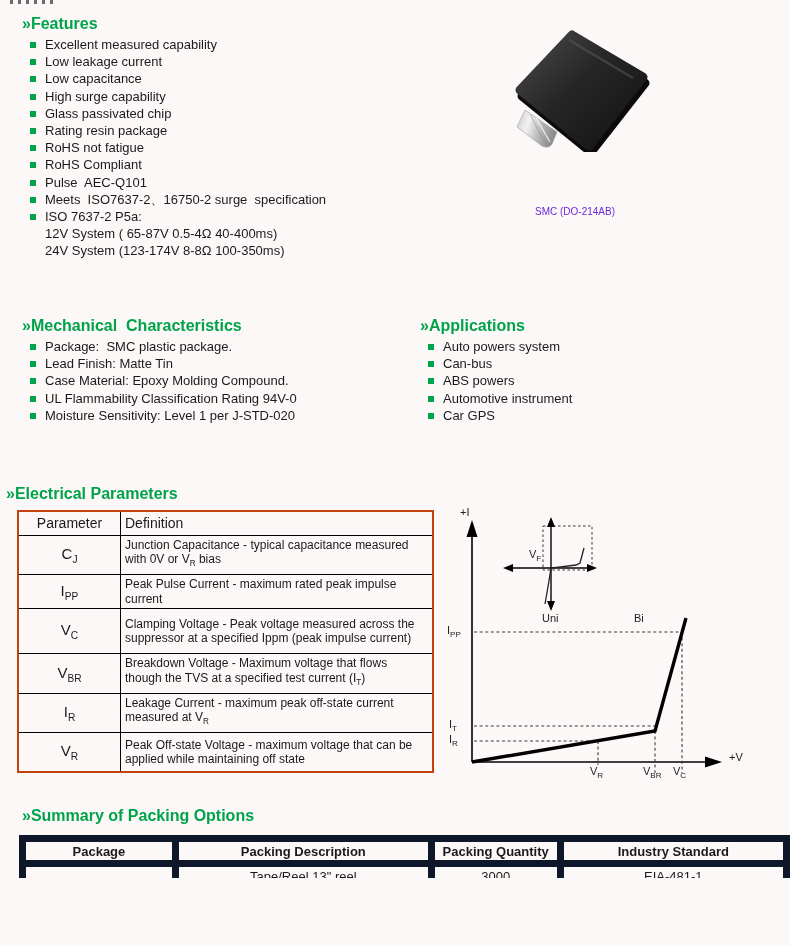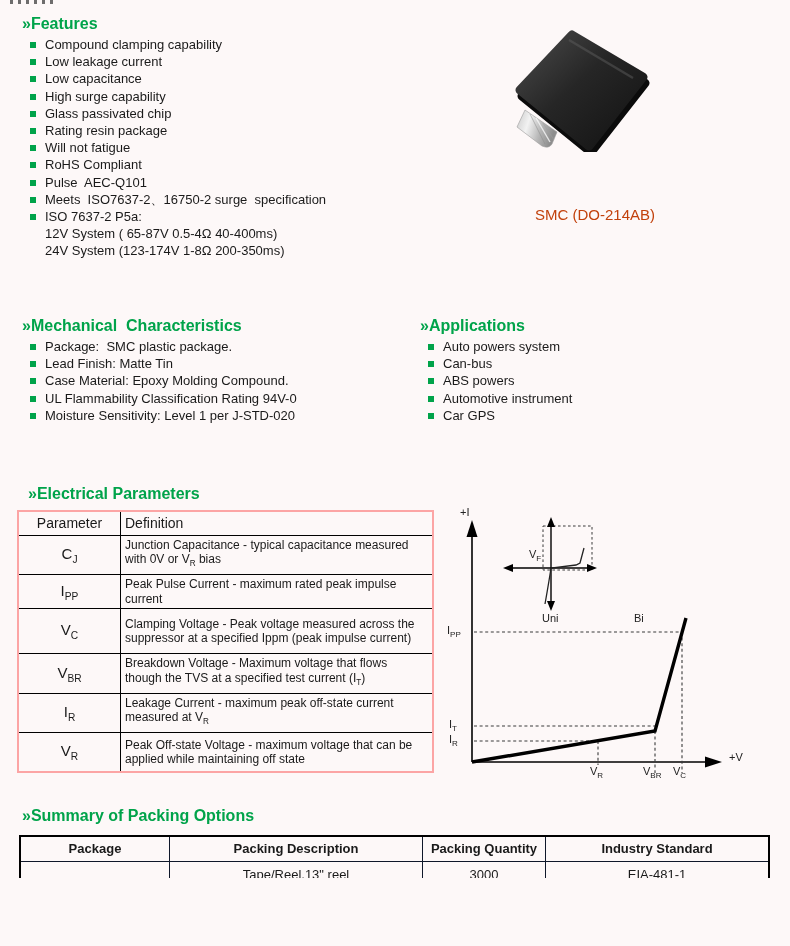--- a/index.html
+++ b/index.html
@@ -8,67 +8,67 @@
 
   .heading{position:absolute;font-size:16px;font-weight:bold;color:#00a34a;white-space:pre;}
 
   .blist{position:absolute;list-style:none;margin:0;padding:0;}
   .blist li{position:relative;padding-left:23px;font-size:13px;line-height:17.2px;height:17.2px;white-space:pre;}
   .blist .bullet{position:absolute;left:8px;top:6px;width:6px;height:6px;background:#00a34a;display:inline-block;}
 
   .remnant{position:absolute;left:10px;top:0;width:46px;height:4px;opacity:.8;
            background:repeating-linear-gradient(90deg,#4a4a4a 0 3px,transparent 3px 8px);}
 
-  .caption{position:absolute;font-size:15px;color:#c2410c;white-space:pre;}
+  .caption{position:absolute;font-size:10px;color:#6d28d9;white-space:pre;}
 
   
   .etable{position:absolute;left:17px;top:510px;border-collapse:collapse;table-layout:fixed;background:transparent;}
   .etable td{border:1px solid #000;vertical-align:middle;overflow:hidden;}
-  .etable{border:2px solid #fca5a5;}
+  .etable{border:2px solid #c2410c;}
   .etable .param{width:99px;text-align:center;font-size:15px;}
   .etable .def{width:294px;font-size:12px;line-height:14.6px;padding:2px 13px 2px 4px;}
   .etable .hdr-param{text-align:center;font-size:14px;}
   .etable .hdr-def{font-size:14px;padding-left:4px;}
   sub{font-size:.68em;}
 
   
   .ptable{position:absolute;left:19px;top:835px;border-collapse:collapse;table-layout:fixed;}
   .ptable{border:2px solid #000;}
-  .ptable td{border:1px solid #0f172a;text-align:center;font-size:13px;vertical-align:middle;white-space:pre;}
+  .ptable td{border:7px solid #0f172a;text-align:center;font-size:13px;vertical-align:middle;white-space:pre;}
   .ptable .hdr{font-weight:bold;}
 
   
   .diagram{position:absolute;left:440px;top:495px;width:350px;height:300px;}
   .dlabel{position:absolute;font-size:11px;color:#222;white-space:pre;}
   .dlabel sub{font-size:8px;}
 
   .chip-svg{position:absolute;left:505px;top:30px;}
 </style>
 </head>
 <body>
 
 <div class="page">
 
   <div class="remnant"></div>
 
   <div class="heading" style="left:22px;top:15px;"><span>»</span><span>Features</span></div>
   <ul class="blist" style="left:22px;top:36px;">
-    <li><span class="bullet"></span><span>Compound clamping capability</span></li>
+    <li><span class="bullet"></span><span>Excellent measured capability</span></li>
     <li><span class="bullet"></span><span>Low leakage current</span></li>
     <li><span class="bullet"></span><span>Low capacitance</span></li>
     <li><span class="bullet"></span><span>High surge capability</span></li>
     <li><span class="bullet"></span><span>Glass passivated chip</span></li>
     <li><span class="bullet"></span><span>Rating resin package</span></li>
-    <li><span class="bullet"></span><span>Will not fatigue</span></li>
+    <li><span class="bullet"></span><span>RoHS not fatigue</span></li>
     <li><span class="bullet"></span><span>RoHS Compliant</span></li>
     <li><span class="bullet"></span><span>Pulse  AEC-Q101</span></li>
     <li><span class="bullet"></span><span>Meets  ISO7637-2、16750-2 surge  specification</span></li>
     <li><span class="bullet"></span><span>ISO 7637-2 P5a:</span></li>
     <li><span>12V System ( 65-87V 0.5-4Ω 40-400ms)</span></li>
-    <li><span>24V System (123-174V 1-8Ω 200-350ms)</span></li>
+    <li><span>24V System (123-174V 8-8Ω 100-350ms)</span></li>
   </ul>
 
   <svg class="chip-svg" width="150" height="122" viewBox="0 0 150 122">
     <defs>
       <linearGradient id="gBody" x1="0" y1="0" x2="1" y2="1">
         <stop offset="0" stop-color="#4a4a4a"></stop>
         <stop offset="0.45" stop-color="#262626"></stop>
         <stop offset="1" stop-color="#121212"></stop>
       </linearGradient>
       <linearGradient id="gLead" x1="0" y1="0" x2="1" y2="0.3">
@@ -103,21 +103,21 @@
 
   <div class="heading" style="left:420px;top:317px;"><span>»</span><span>Applications</span></div>
   <ul class="blist" style="left:420px;top:338px;">
     <li><span class="bullet"></span><span>Auto powers system</span></li>
     <li><span class="bullet"></span><span>Can-bus</span></li>
     <li><span class="bullet"></span><span>ABS powers</span></li>
     <li><span class="bullet"></span><span>Automotive instrument</span></li>
     <li><span class="bullet"></span><span>Car GPS</span></li>
   </ul>
 
-  <div class="heading" style="left:28px;top:485px;text-align:center;"><span>»</span><span>Electrical Parameters</span></div>
+  <div class="heading" style="left:6px;top:485px;text-align:center;"><span>»</span><span>Electrical Parameters</span></div>
 
   <table class="etable">
     <tbody>
         <tr style="height:24px;">
       <td class="param hdr-param">Parameter</td>
       <td class="def hdr-def" style="font-size:14px;line-height:16px;">Definition</td>
     </tr>
     <tr style="height:34px;">
       <td class="param">C<sub>J</sub></td>
       <td class="def">Junction Capacitance - typical capacitance measured with 0V or V<sub>R</sub> bias</td>

